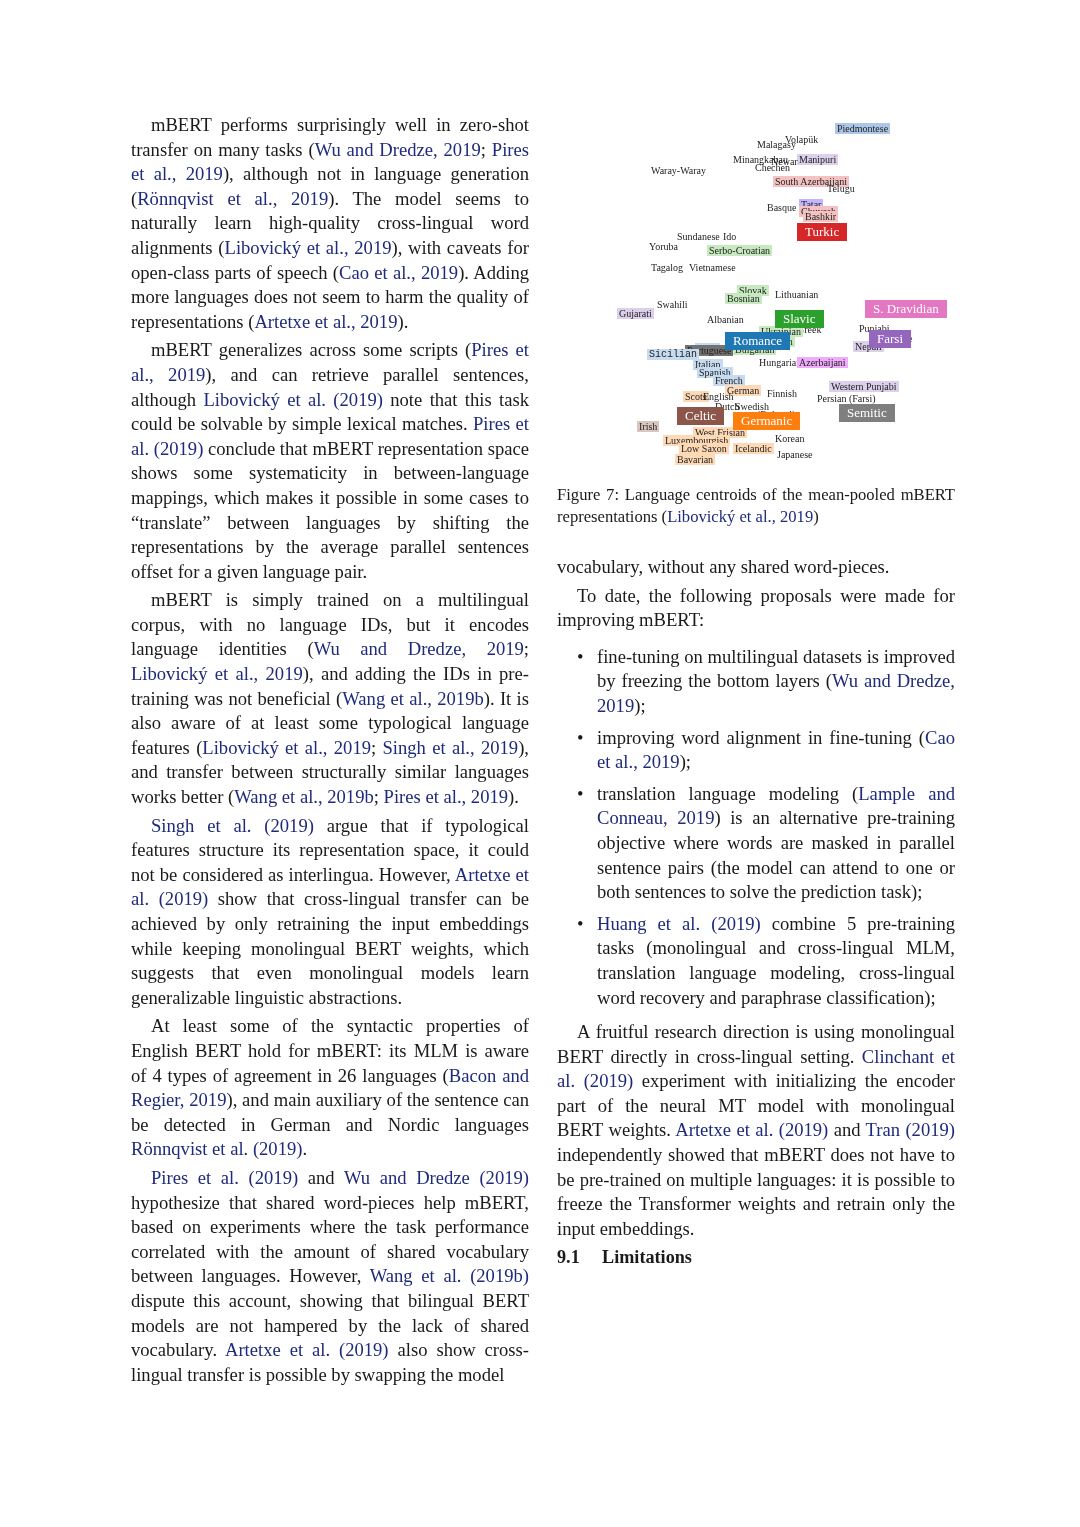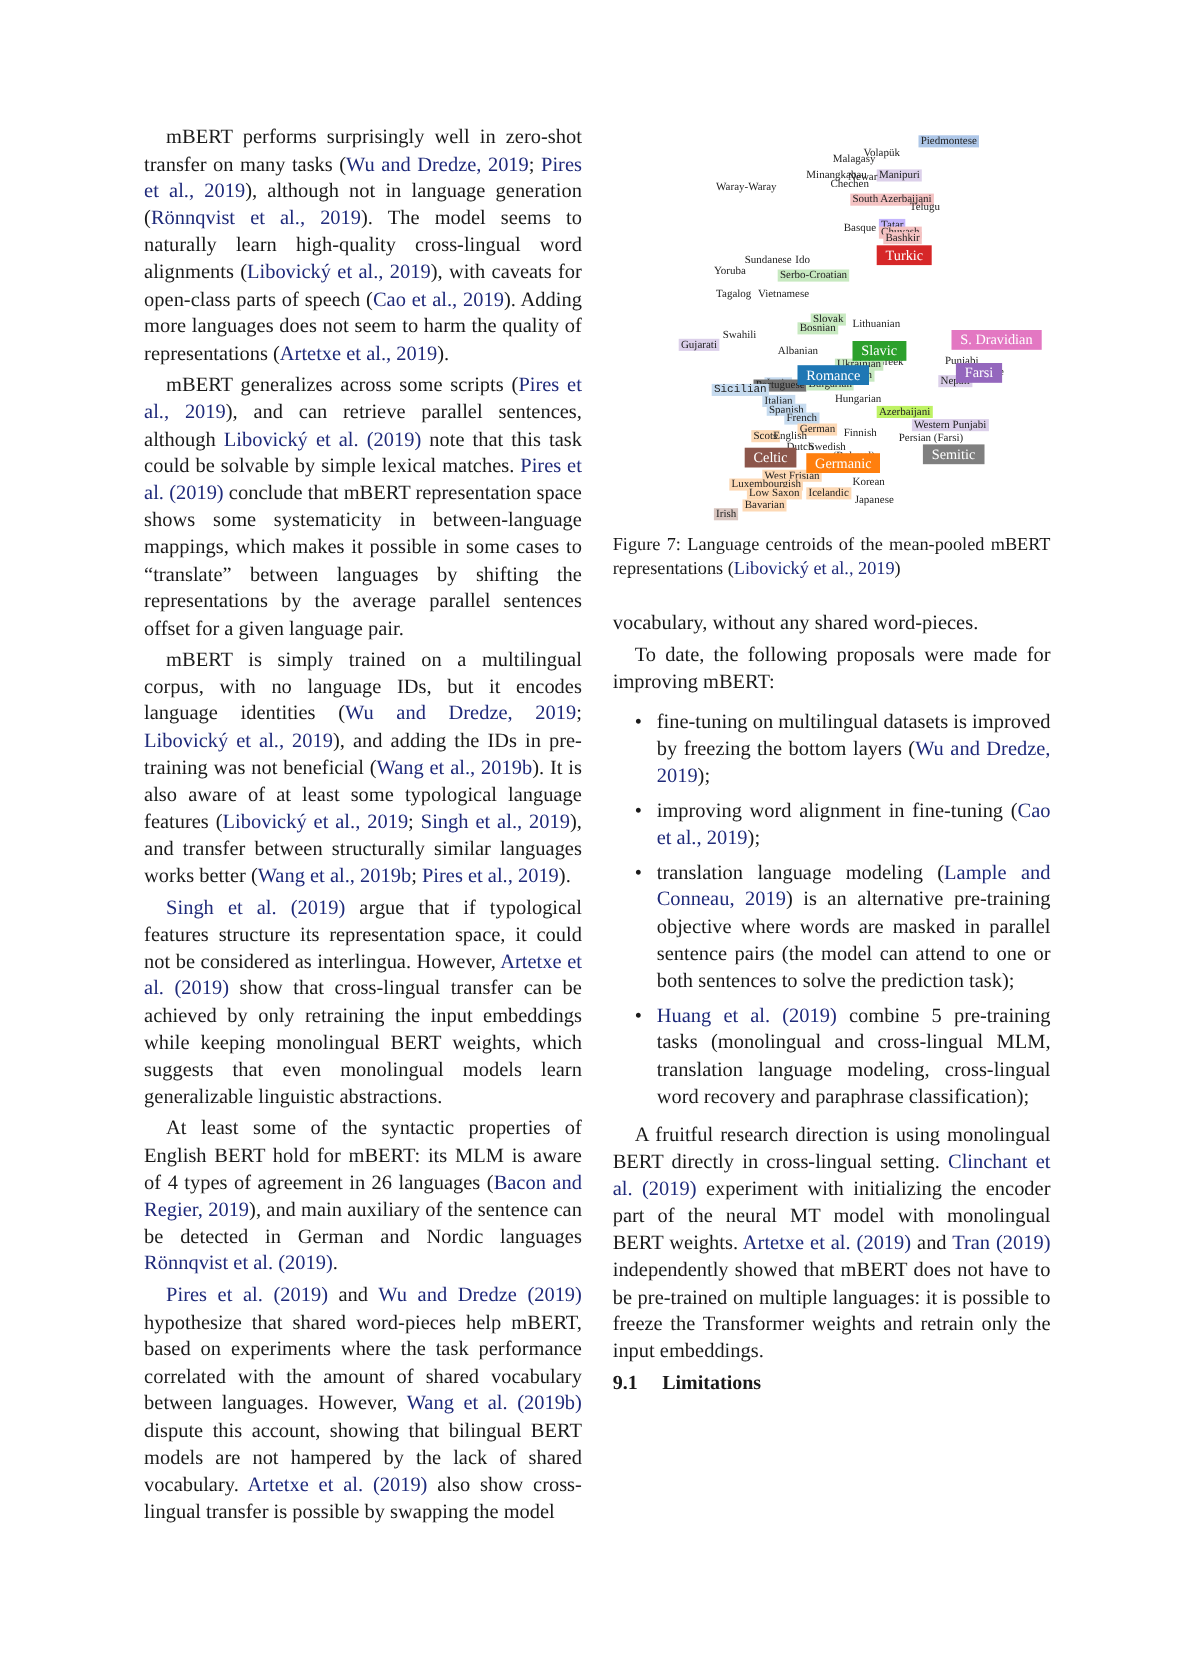--- a/index.html
+++ b/index.html
@@ -70,35 +70,35 @@
         <span class="lbl" style="left: 188px; top: 211px;">Greek</span>
         <span class="lbl" style="left: 152px; top: 213px; background: rgb(199, 233, 192);">Ukrainian</span>
         <span class="lbl" style="left: 250px; top: 210px;">Punjabi</span>
         <span class="lbl" style="left: 268px; top: 220px;">Burmese</span>
         <span class="lbl" style="left: 152px; top: 223px; background: rgb(199, 233, 192);">Russian</span>
         <span class="lbl" style="left: 246px; top: 228px; background: rgb(220, 208, 234);">Nepali</span>
         <span class="lbl" style="left: 78px; top: 232px; background: #737373;">Portuguese</span>
         <span class="lbl" style="left: 126px; top: 231px; background: rgb(199, 233, 192);">Bulgarian</span>
         <span class="lbl" style="left: 40px; top: 236px; background: rgb(198, 219, 239); font-family: Liberation Mono, monospace;">Sicilian</span>
         <span class="lbl" style="left: 150px; top: 244px;">Hungarian</span>
-        <span class="lbl" style="left: 190px; top: 244px; background: #bef264; margin-top: 12px;">Azerbaijani</span>
+        <span class="lbl" style="left: 190px; top: 244px; background: #f0abfc;">Azerbaijani</span>
         <span class="lbl" style="left: 86px; top: 246px; background: rgb(198, 219, 239);">Italian</span>
         <span class="lbl" style="left: 90px; top: 254px; background: rgb(198, 219, 239);">Spanish</span>
         <span class="lbl" style="left: 106px; top: 262px; background: rgb(198, 219, 239);">French</span>
         <span class="lbl" style="left: 222px; top: 268px; background: rgb(220, 208, 234);">Western Punjabi</span>
         <span class="lbl" style="left: 118px; top: 272px; background: rgb(253, 217, 181);">German</span>
         <span class="lbl" style="left: 158px; top: 275px;">Finnish</span>
         <span class="lbl" style="left: 76px; top: 278px; background: rgb(253, 217, 181);">Scots</span>
         <span class="lbl" style="left: 94px; top: 278px;">English</span>
         <span class="lbl" style="left: 208px; top: 280px;">Persian (Farsi)</span>
         <span class="lbl" style="left: 106px; top: 288px;">Dutch</span>
         <span class="lbl" style="left: 126px; top: 288px; font-family: Liberation Serif, serif;">Swedish</span>
         <span class="lbl" style="left: 148px; top: 296px;">(Bokmal)</span>
         <span class="lbl" style="left: 150px; top: 304px;">(Nynorsk)</span>
-        <span class="lbl" style="left: 42px; top: 308px; background: rgb(217, 198, 192); margin-top: 41px;">Irish</span>
+        <span class="lbl" style="left: 30px; top: 308px; background: rgb(217, 198, 192);">Irish</span>
         <span class="lbl" style="left: 86px; top: 314px; background: rgb(253, 217, 181);">West Frisian</span>
         <span class="lbl" style="left: 56px; top: 322px; background: rgb(253, 217, 181);">Luxembourgish</span>
         <span class="lbl" style="left: 72px; top: 330px; background: rgb(253, 217, 181);">Low Saxon</span>
         <span class="lbl" style="left: 166px; top: 320px;">Korean</span>
         <span class="lbl" style="left: 126px; top: 330px; background: rgb(253, 217, 181);">Icelandic</span>
         <span class="lbl" style="left: 68px; top: 341px; background: rgb(253, 217, 181);">Bavarian</span>
         <span class="lbl" style="left: 168px; top: 336px;">Japanese</span>
         <span class="grp" style="left: 190px; top: 110px; background: rgb(214, 39, 40);">Turkic</span>
         <span class="grp" style="left: 168px; top: 197px; background: rgb(44, 160, 44);">Slavic</span>
         <span class="grp" style="left: 258px; top: 187px; background: rgb(227, 119, 194);">S. Dravidian</span>

